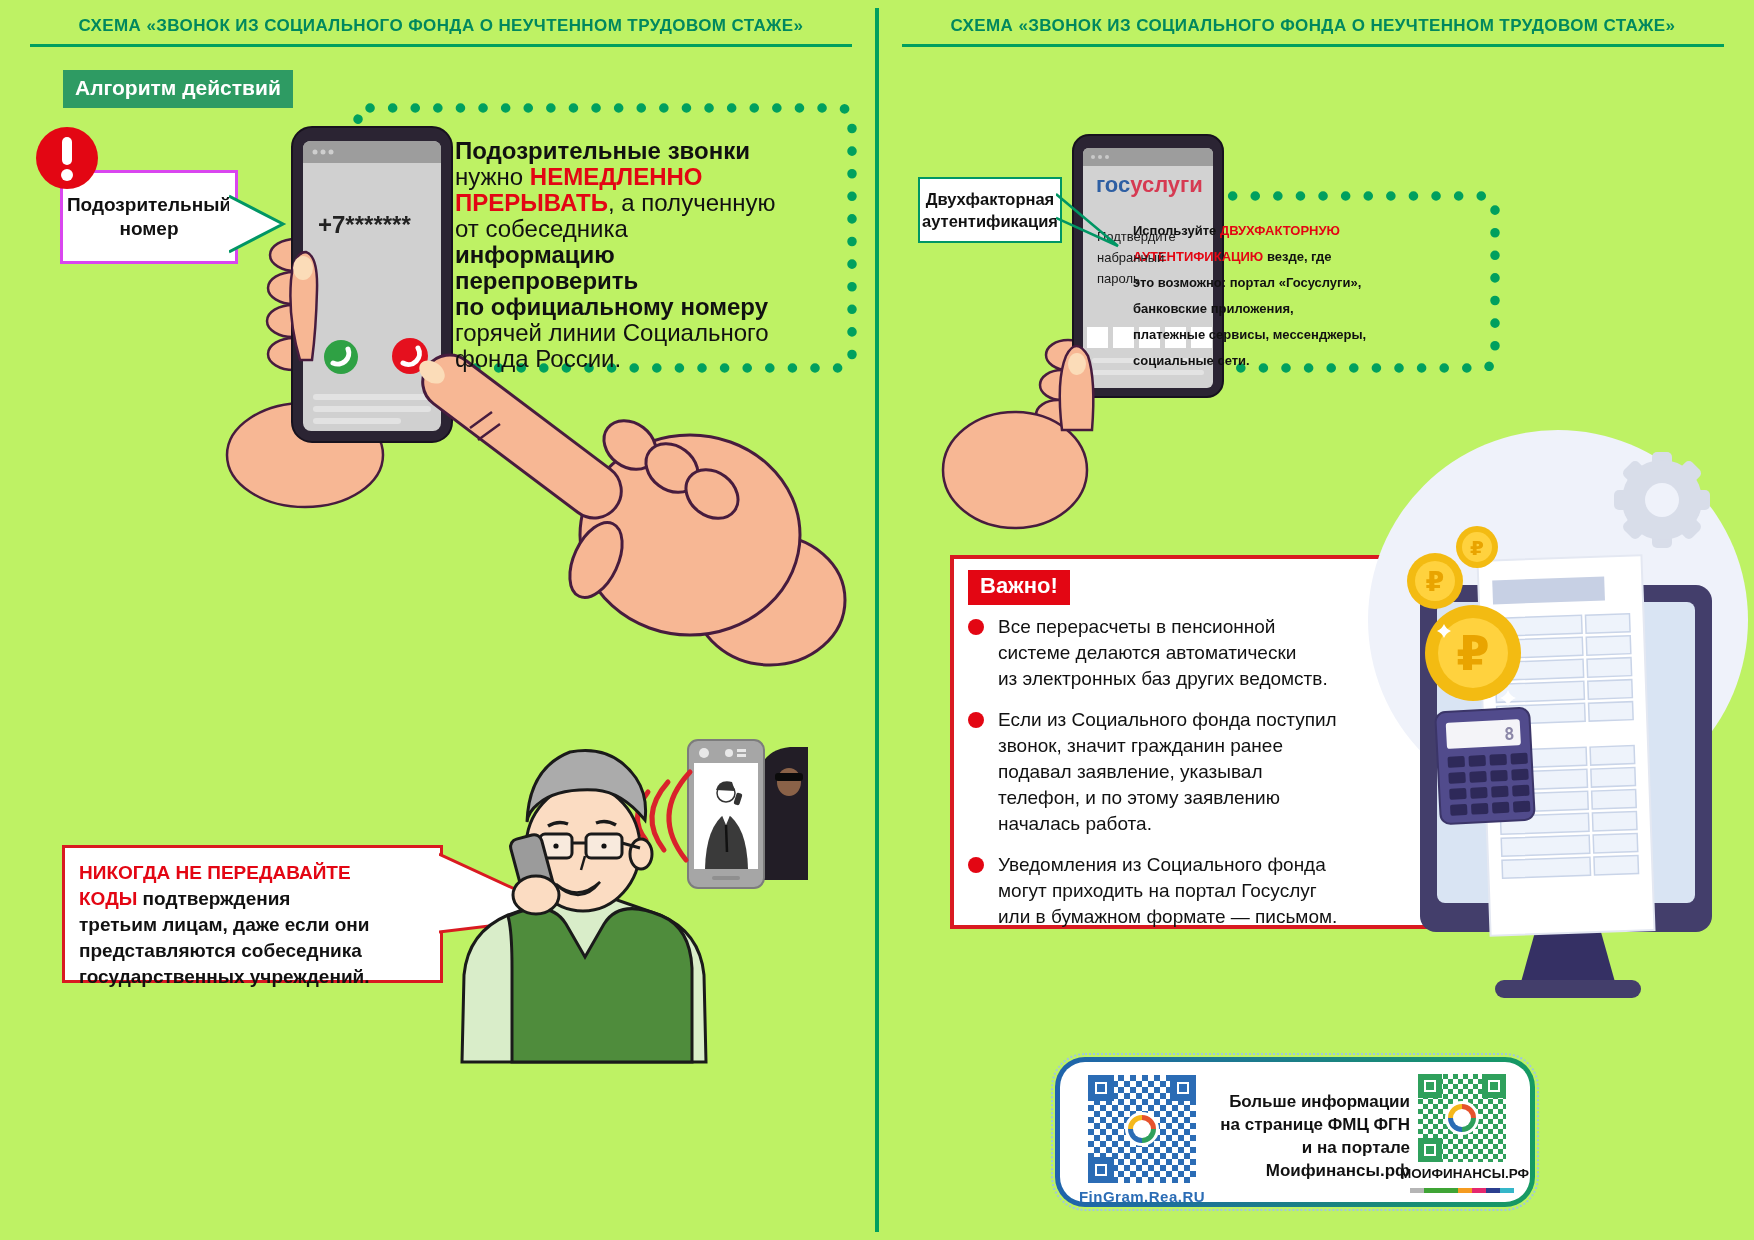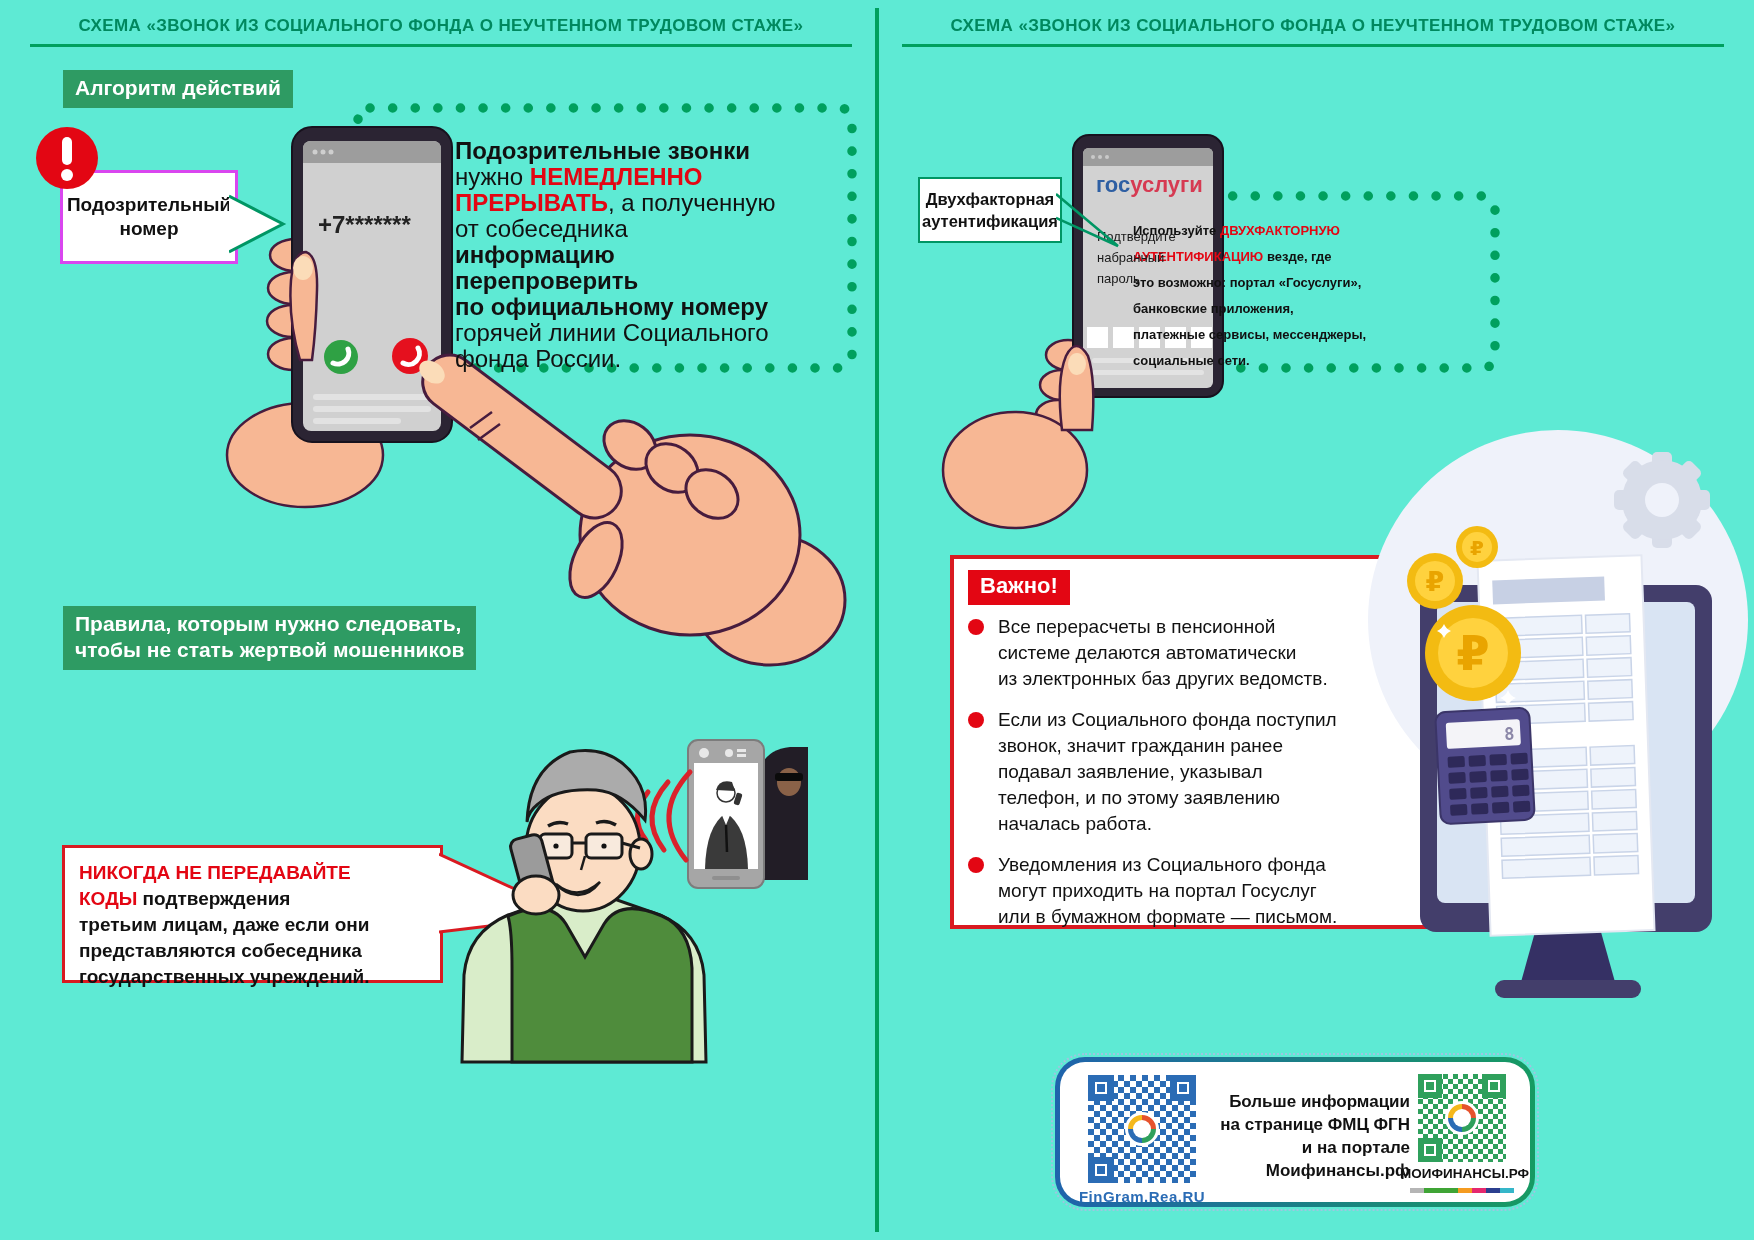--- a/index.html
+++ b/index.html
@@ -1,16 +1,16 @@
 <!DOCTYPE html>
 <html><head>
 <meta charset="utf-8">
 <style>
   html,body{margin:0;padding:0;background:#fff;}
-  .canvas{position:relative;width:1754px;height:1240px;background:#5eead4;overflow:hidden;
+  .canvas{position:relative;width:1754px;height:1240px;background:#bef264;overflow:hidden;
           font-family:"Liberation Sans","DejaVu Sans",sans-serif;color:#111;}
   .abs{position:absolute;}
   svg.scene{position:absolute;left:0;top:0;width:1754px;height:1240px;pointer-events:none;}
   .z1{z-index:1}.z2{z-index:2}.z3{z-index:3}.z4{z-index:4}
 
   .hdr{top:16px;width:822px;text-align:center;font-size:17px;font-weight:700;color:#00885E;letter-spacing:.4px;}
   .hdr-line{top:44px;width:822px;height:3px;background:#00A05E;}
 
   .badge-green{background:#2E9B63;color:#fff;font-weight:700;font-size:21px;line-height:26px;
                padding:5px 12px 7px;white-space:pre-line;}
@@ -140,22 +140,20 @@
 
   <div class="abs warn-par z3"><span class="seg-b">Подозрительные звонки
 </span><span class="seg-n">нужно </span><span class="seg-rb">НЕМЕДЛЕННО
 ПРЕРЫВАТЬ</span><span class="seg-n">, а полученную
 от собеседника </span><span class="seg-b">информацию
 перепроверить
 по официальному номеру
 </span><span class="seg-n">горячей линии Социального
 фонда России.</span></div>
 
-  <div class="abs badge-green z3" style="left:63px;top:606px">Правила, которым нужно следовать,
-чтобы не стать жертвой мошенников</div>
 
   <div class="abs never-box z1"><span class="seg-rb">НИКОГДА НЕ ПЕРЕДАВАЙТЕ
 </span><span class="seg-rb">КОДЫ</span><span class="seg-b"> подтверждения
 третьим лицам, даже если они
 представляются собеседника
 государственных учреждений.</span></div>
   <svg class="abs z2" style="left:439px;top:850px" width="142" height="90">
     <polyline points="0,4 134,66 0,82" fill="#fff" stroke="#D91A21" stroke-width="3"></polyline>
   </svg>
 

